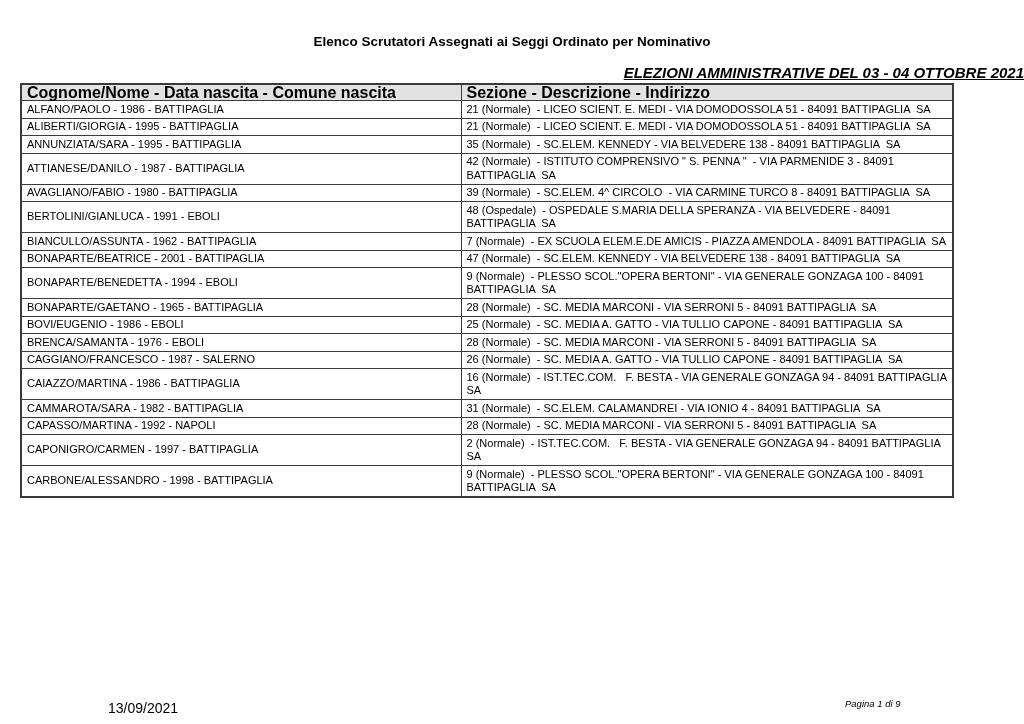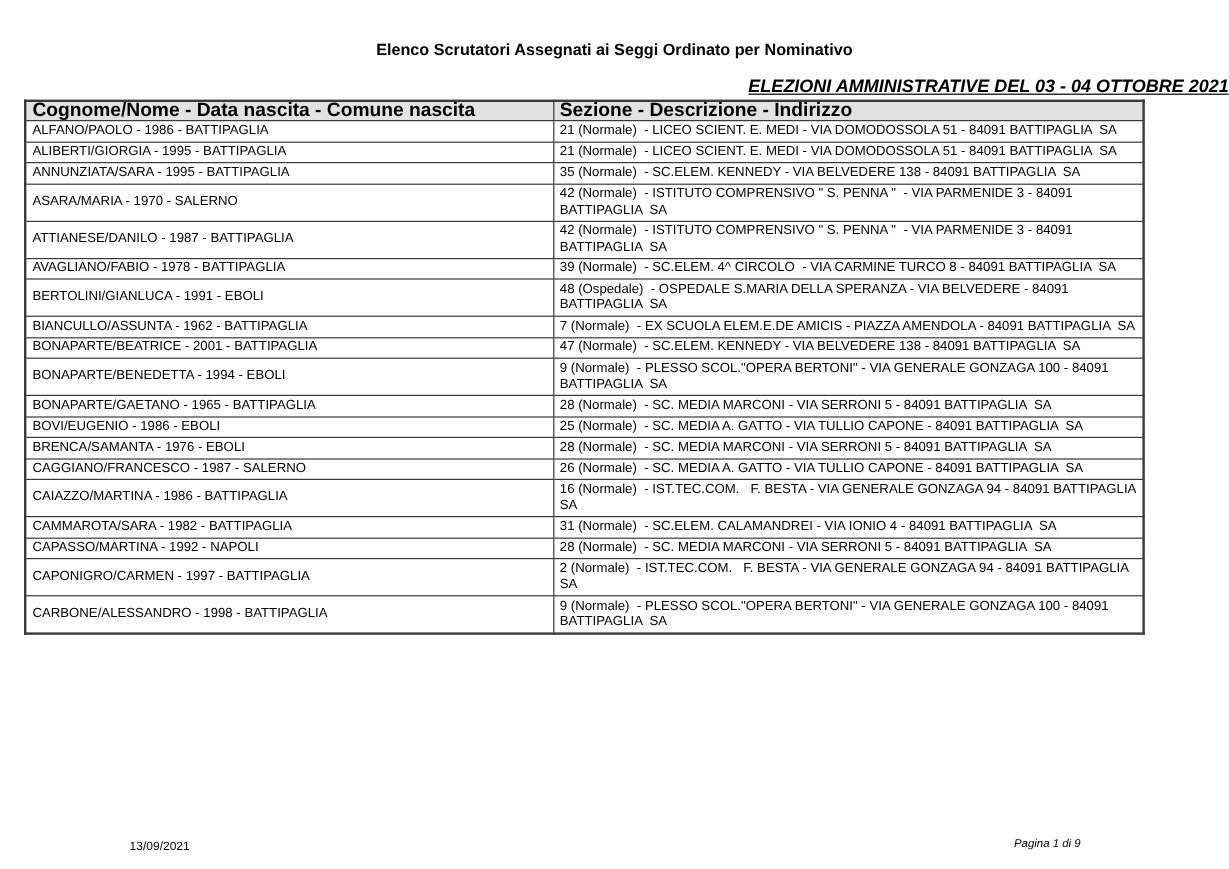--- a/index.html
+++ b/index.html
@@ -58,21 +58,21 @@
     padding:1.5px 4px 1.5px 5px;
     white-space:pre-wrap;
     overflow:hidden;
   }
   td.cell-nominativo{vertical-align:middle;}
   td.cell-sezione{vertical-align:top;}
   .footer-date{
     position:absolute;
     left:108px;
     top:700px;
-    font-size:10px;
+    font-size:14px;
   }
   .page-indicator{
     position:absolute;
     left:845px;
     top:698px;
     font-size:9.5px;
     font-style:italic;
   }
 </style>
 </head>
@@ -102,29 +102,25 @@
     </tr>
         <tr>
       <td class="cell-nominativo">ALIBERTI/GIORGIA - 1995 - BATTIPAGLIA</td>
       <td class="cell-sezione">21 (Normale)  - LICEO SCIENT. E. MEDI - VIA DOMODOSSOLA 51 - 84091 BATTIPAGLIA  SA</td>
     </tr>
         <tr>
       <td class="cell-nominativo">ANNUNZIATA/SARA - 1995 - BATTIPAGLIA</td>
       <td class="cell-sezione">35 (Normale)  - SC.ELEM. KENNEDY - VIA BELVEDERE 138 - 84091 BATTIPAGLIA  SA</td>
     </tr>
         <tr>
-      <td class="cell-nominativo">ASARA/MARIA - 1970 - SALERNO</td>
-      <td class="cell-sezione">42 (Normale)  - ISTITUTO COMPRENSIVO " S. PENNA "  - VIA PARMENIDE 3 - 84091 BATTIPAGLIA  SA</td>
-    </tr>
-        <tr>
       <td class="cell-nominativo">ATTIANESE/DANILO - 1987 - BATTIPAGLIA</td>
       <td class="cell-sezione">42 (Normale)  - ISTITUTO COMPRENSIVO " S. PENNA "  - VIA PARMENIDE 3 - 84091 BATTIPAGLIA  SA</td>
     </tr>
         <tr>
-      <td class="cell-nominativo">AVAGLIANO/FABIO - 1978 - BATTIPAGLIA</td>
+      <td class="cell-nominativo">AVAGLIANO/FABIO - 1980 - BATTIPAGLIA</td>
       <td class="cell-sezione">39 (Normale)  - SC.ELEM. 4^ CIRCOLO  - VIA CARMINE TURCO 8 - 84091 BATTIPAGLIA  SA</td>
     </tr>
         <tr>
       <td class="cell-nominativo">BERTOLINI/GIANLUCA - 1991 - EBOLI</td>
       <td class="cell-sezione">48 (Ospedale)  - OSPEDALE S.MARIA DELLA SPERANZA - VIA BELVEDERE - 84091 BATTIPAGLIA  SA</td>
     </tr>
         <tr>
       <td class="cell-nominativo">BIANCULLO/ASSUNTA - 1962 - BATTIPAGLIA</td>
       <td class="cell-sezione">7 (Normale)  - EX SCUOLA ELEM.E.DE AMICIS - PIAZZA AMENDOLA - 84091 BATTIPAGLIA  SA</td>
     </tr>

